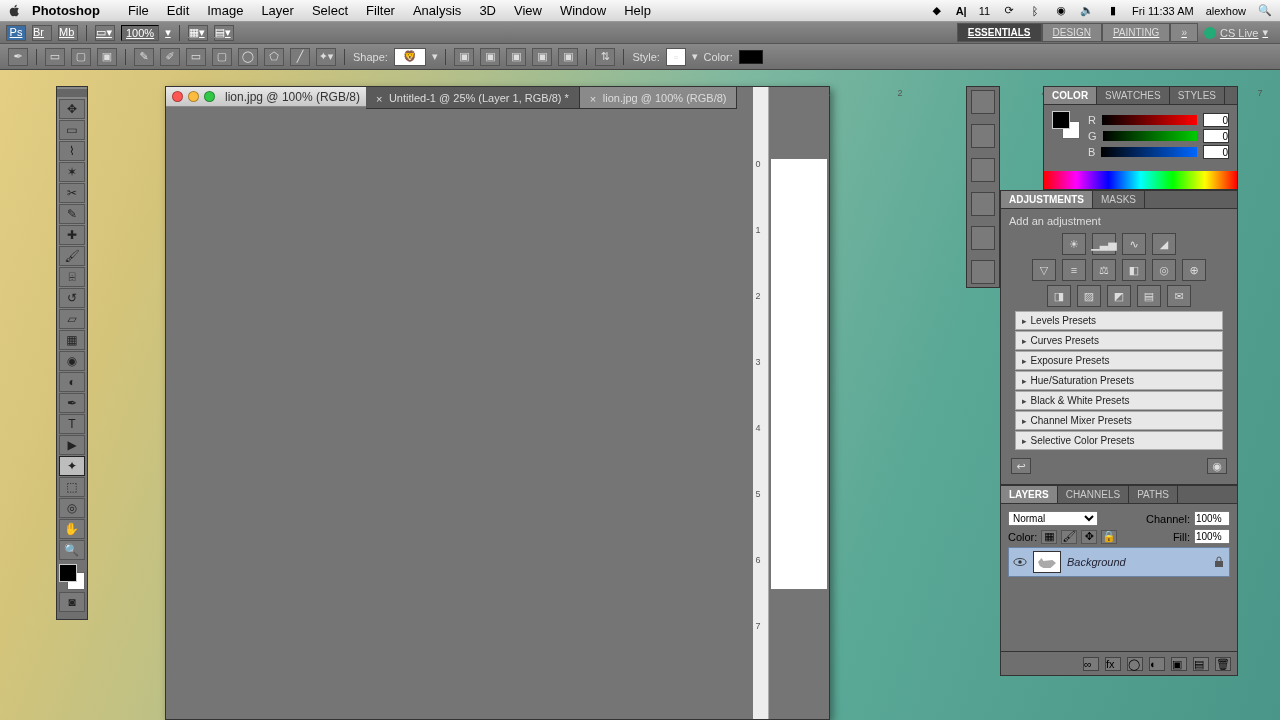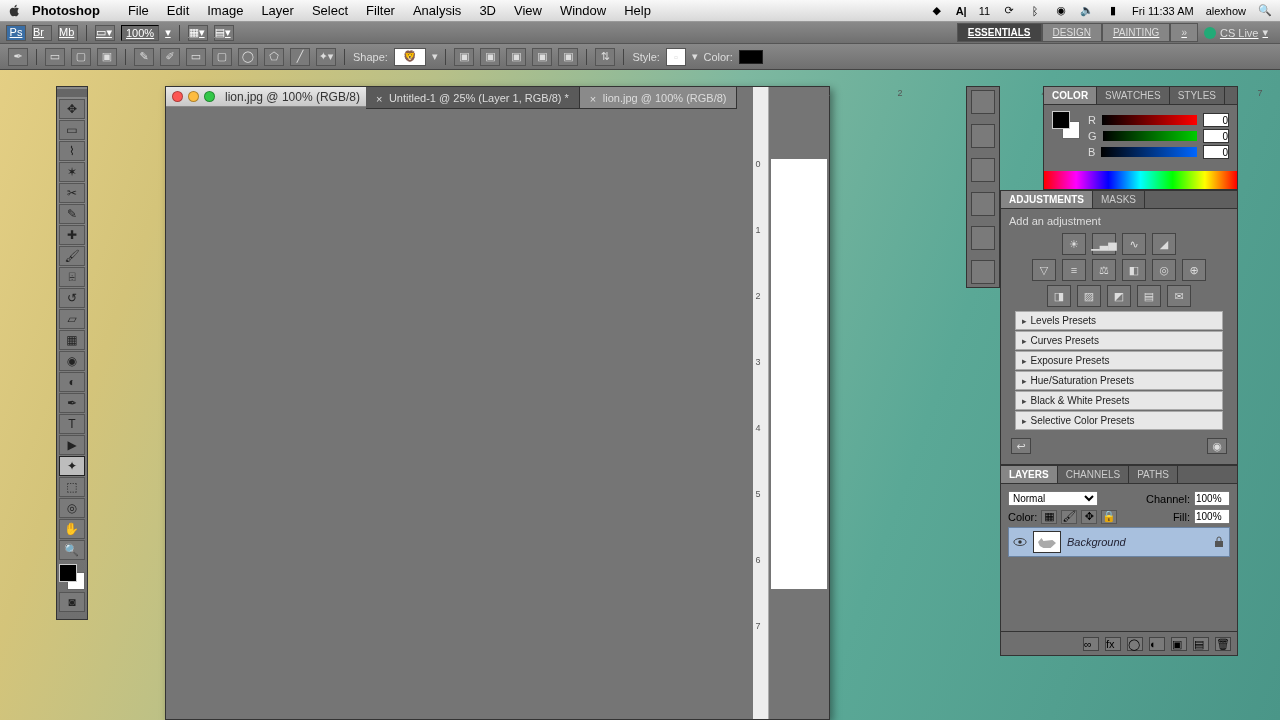--- a/index.html
+++ b/index.html
@@ -341,20 +341,21 @@
         <div class="ai">◩</div>
         <div class="ai">▤</div>
         <div class="ai">✉</div>
       </div>
       <div style="margin-top:0;">
         <div class="preset">Levels Presets</div>
         <div class="preset">Curves Presets</div>
         <div class="preset">Exposure Presets</div>
         <div class="preset">Hue/Saturation Presets</div>
         <div class="preset">Black &amp; White Presets</div>
+        <div class="preset">Channel Mixer Presets</div>
         <div class="preset">Selective Color Presets</div>
       </div>
       <div class="adj-row" style="justify-content:space-between;padding:4px 2px 0;">
         <div class="ai" style="width:20px;height:16px;">↩</div>
         <div class="ai" style="width:20px;height:16px;">◉</div>
       </div>
     </div>
   </div>
 
   <div class="panel">

